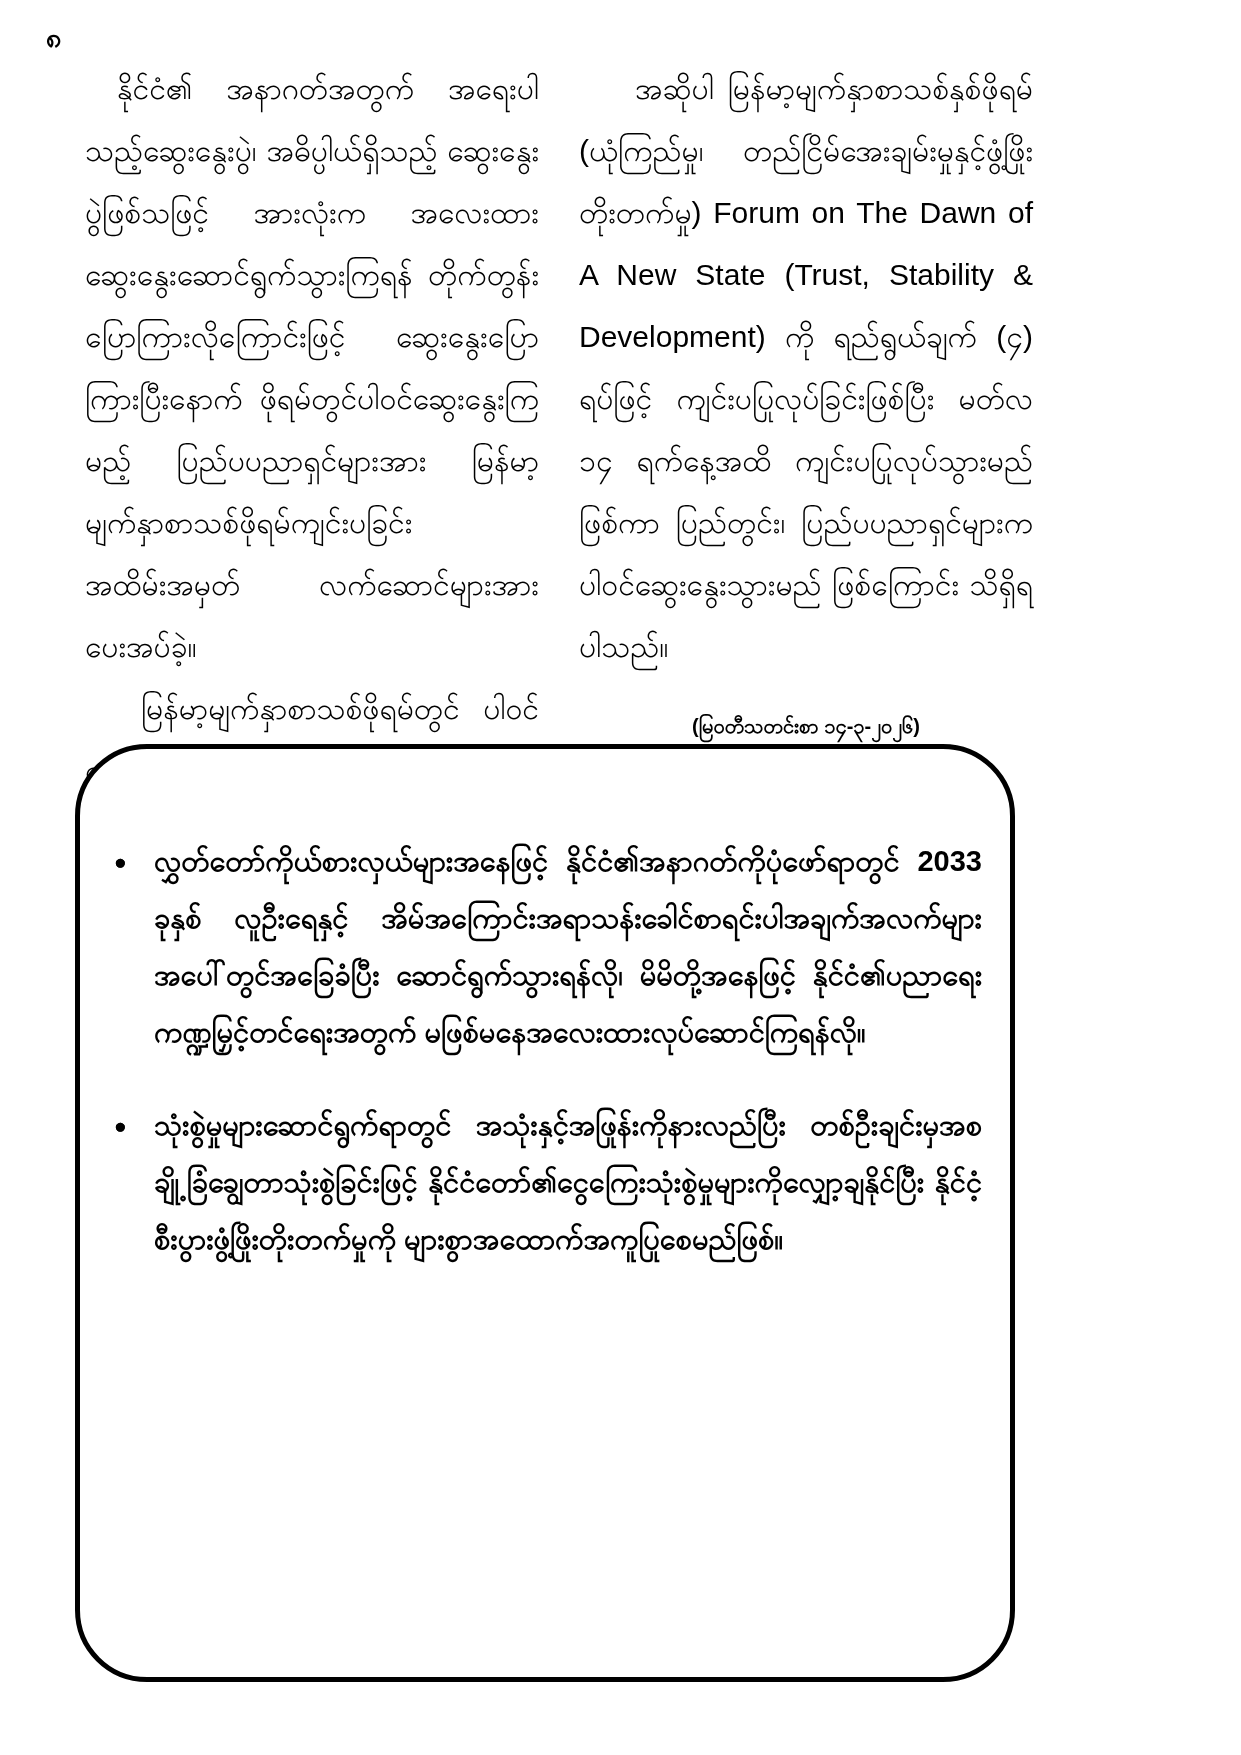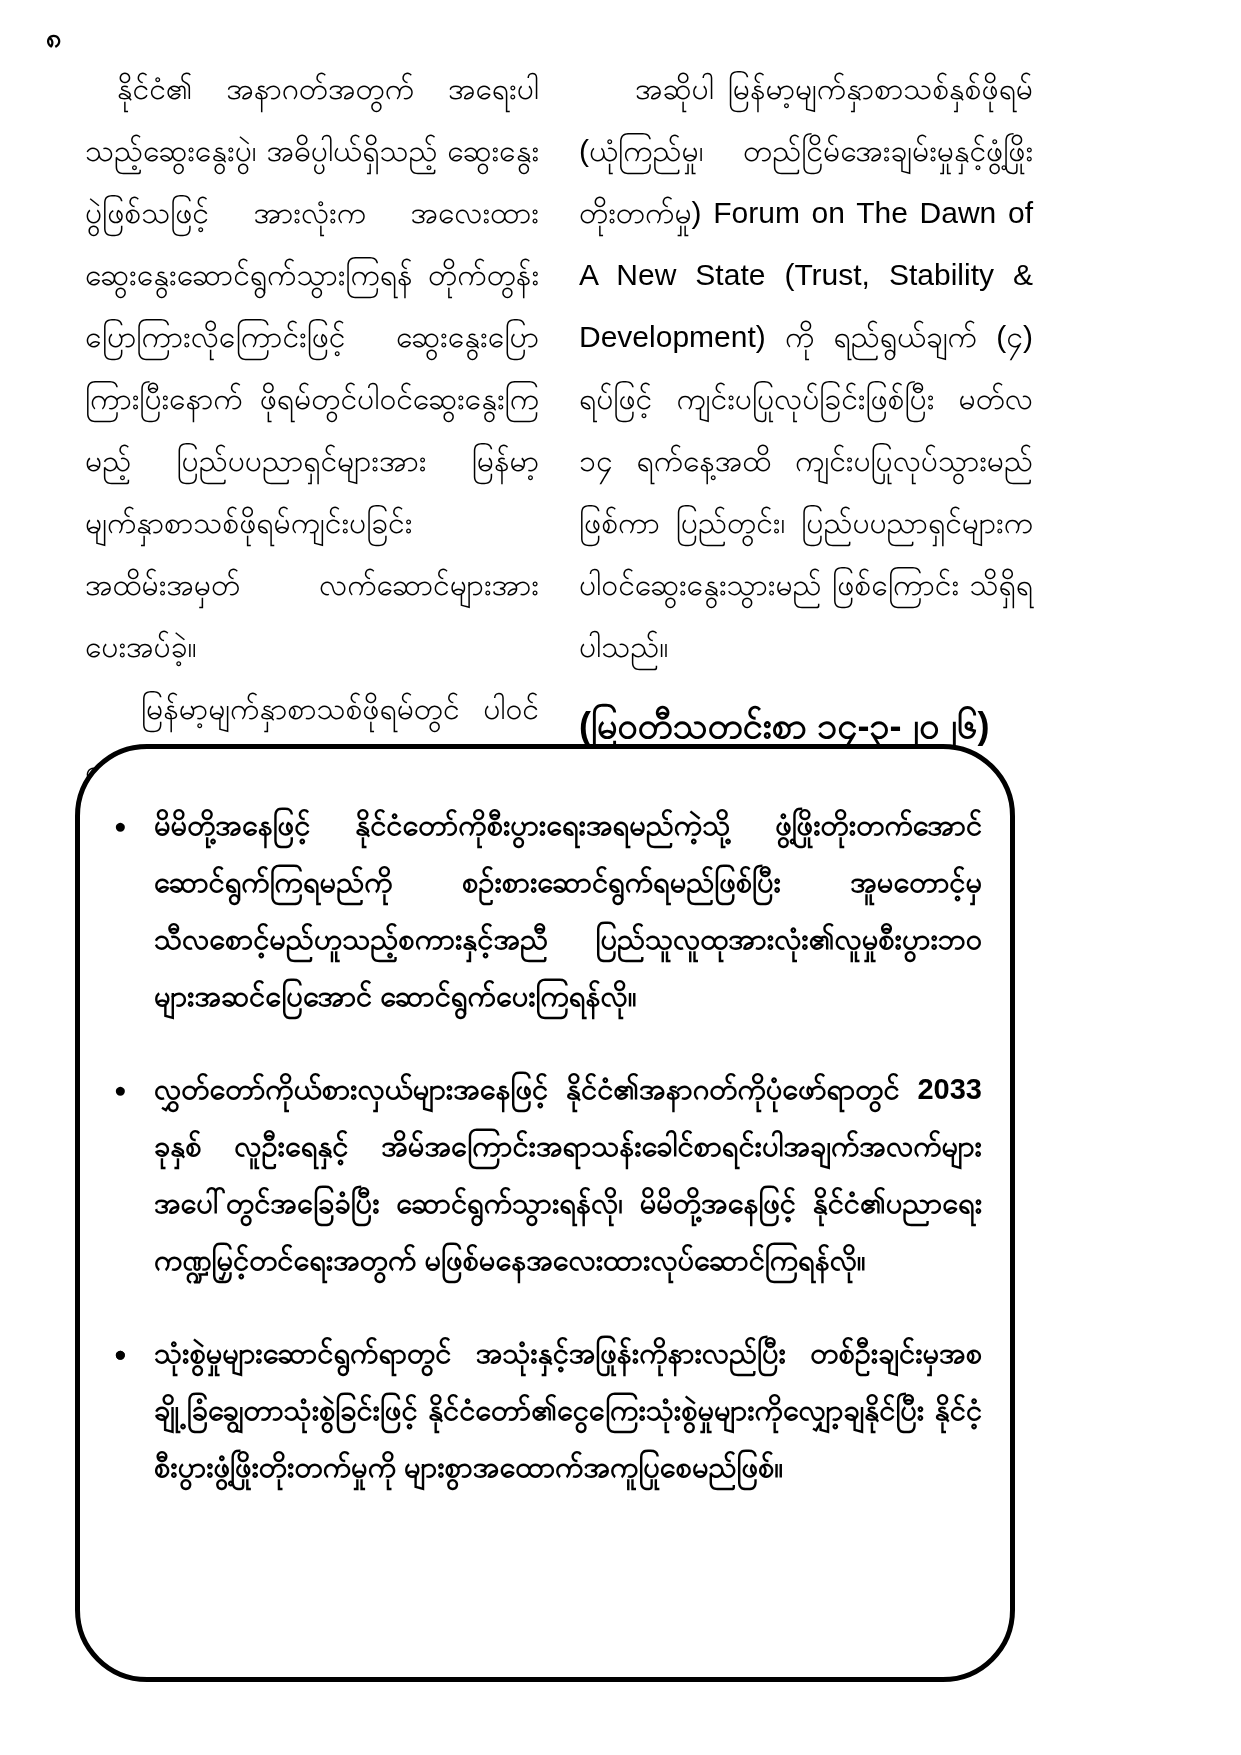--- a/index.html
+++ b/index.html
@@ -41,24 +41,24 @@
     font-size: 30px;
     line-height: 62px;
     text-align: justify;
     color: #000;
   }
   .para.indent-sm { text-indent: 32px; }
   .para.indent-lg { text-indent: 56px; }
   .para + .para { margin-top: 0; }
   .attribution {
     margin: 24px 0 0 0;
-    font-size: 36px;
+    font-size: 20px;
     line-height: 48px;
     font-weight: bold;
-    text-align: left;
+    text-align: center;
     color: #000;
   }
   .highlight-box {
     position: absolute;
     left: 75px;
     top: 744px;
     width: 940px;
     height: 938px;
     border: 5px solid #000000;
     border-radius: 72px;
@@ -111,21 +111,20 @@
       <p class="attribution">(မြဝတီသတင်းစာ ၁၄-၃-၂၀၂၆)</p>
     </div>
 
   </div>
 
   <div class="highlight-box">
     <ul class="bullet-list">
 
       <li class="bullet-item">
         <span class="bullet-marker">●</span>
-        <span>မိမိတို့အနေဖြင့် နိုင်ငံတော်ကိုစီးပွားရေးအရမည်ကဲ့သို့ ဖွံ့ဖြိုးတိုးတက်အောင် ဆောင်ရွက်ကြရမည်ကို စဉ်းစားဆောင်ရွက်ရမည်ဖြစ်ပြီး အူမတောင့်မှ သီလစောင့်မည်ဟူသည့်စကားနှင့်အညီ ပြည်သူလူထုအားလုံး၏လူမှုစီးပွားဘဝများအဆင်ပြေအောင် ဆောင်ရွက်ပေးကြရန်လို။</span>
       </li>
 
       <li class="bullet-item">
         <span class="bullet-marker">●</span>
         <span>လွှတ်တော်ကိုယ်စားလှယ်များအနေဖြင့် နိုင်ငံ၏အနာဂတ်ကိုပုံဖော်ရာတွင် 2033 ခုနှစ် လူဦးရေနှင့် အိမ်အကြောင်းအရာသန်းခေါင်စာရင်းပါအချက်အလက်များအပေါ်တွင်အခြေခံပြီး ဆောင်ရွက်သွားရန်လို၊ မိမိတို့အနေဖြင့် နိုင်ငံ၏ပညာရေးကဏ္ဍမြှင့်တင်ရေးအတွက် မဖြစ်မနေအလေးထားလုပ်ဆောင်ကြရန်လို။</span>
       </li>
 
       <li class="bullet-item">
         <span class="bullet-marker">●</span>
       </li>

